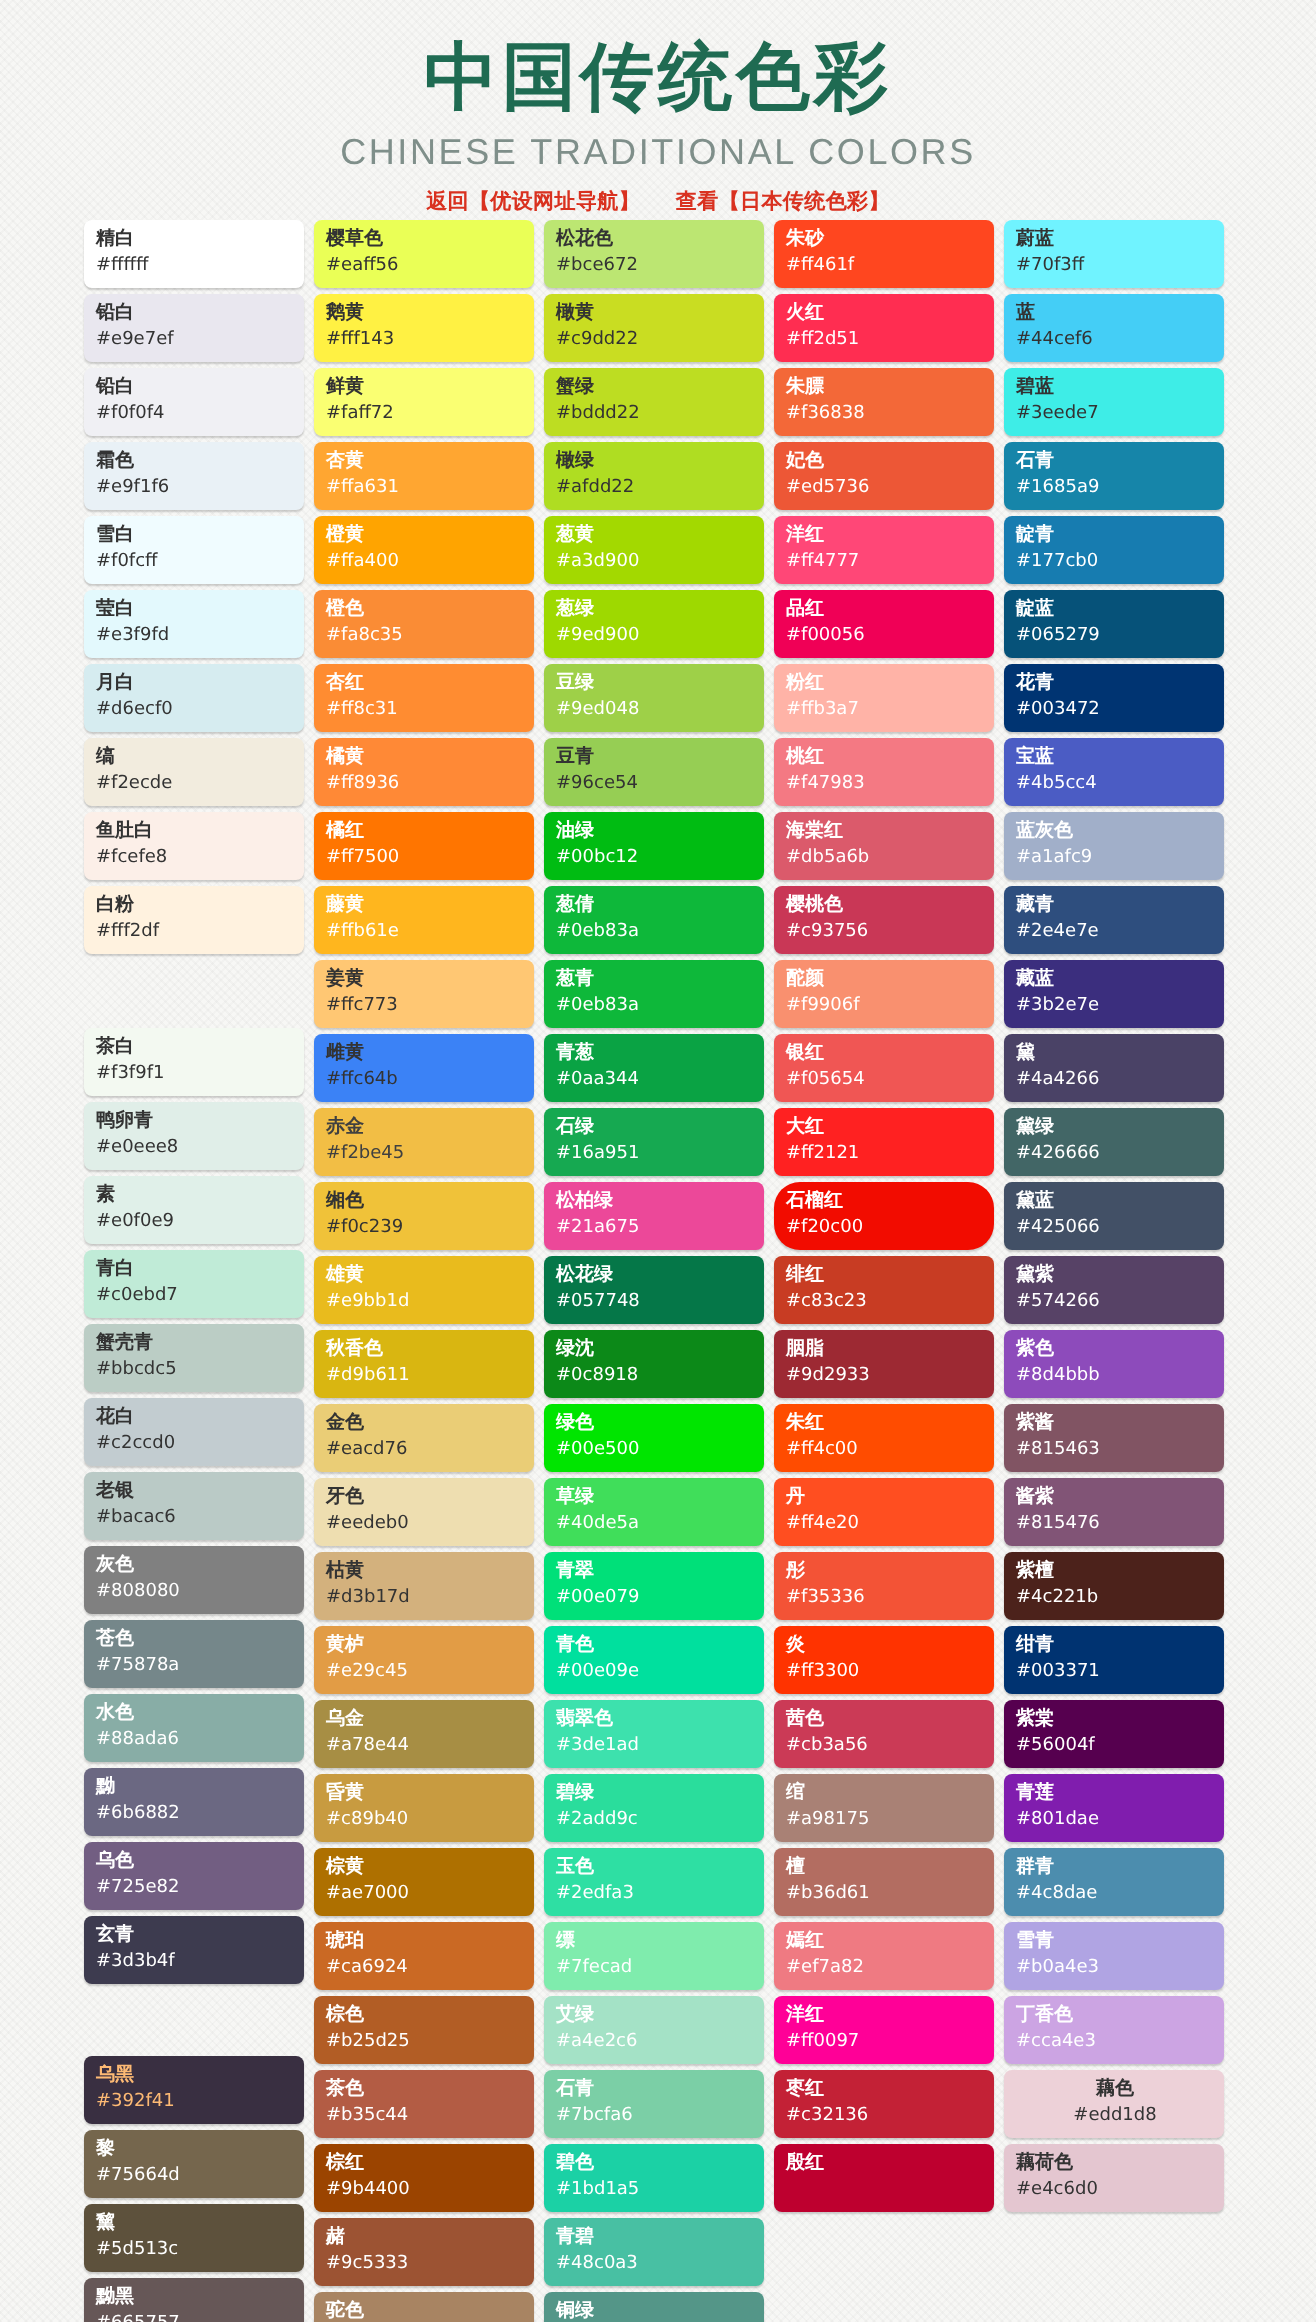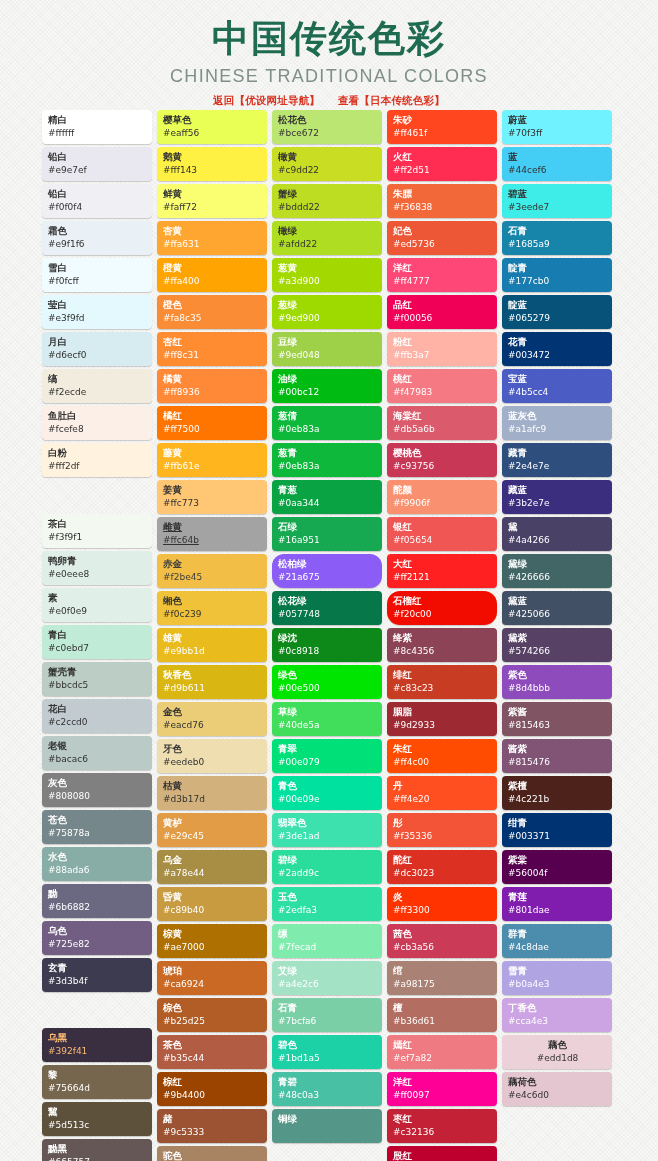--- a/index.html
+++ b/index.html
@@ -255,21 +255,21 @@
           <div class="sw-hex">#ff7500</div>
         </div>
         <div class="swatch" style="background: rgb(255, 182, 30); color: rgb(255, 255, 255);">
           <div class="sw-name">藤黄</div>
           <div class="sw-hex">#ffb61e</div>
         </div>
         <div class="swatch" style="background: rgb(255, 199, 115); color: rgb(51, 51, 51);">
           <div class="sw-name">姜黄</div>
           <div class="sw-hex">#ffc773</div>
         </div>
-        <div class="swatch" style="background: #a3a3a3; color: rgb(51, 51, 51); text-decoration: underline;">
+        <div class="swatch" style="background: #3b82f6; color: rgb(51, 51, 51);">
           <div class="sw-name">雌黄</div>
           <div class="sw-hex">#ffc64b</div>
         </div>
         <div class="swatch" style="background: rgb(242, 190, 69); color: #404040;">
           <div class="sw-name">赤金</div>
           <div class="sw-hex">#f2be45</div>
         </div>
         <div class="swatch" style="background: rgb(240, 194, 57); color: rgb(51, 51, 51);">
           <div class="sw-name">缃色</div>
           <div class="sw-hex">#f0c239</div>
@@ -356,41 +356,45 @@
           <div class="sw-hex">#a3d900</div>
         </div>
         <div class="swatch" style="background: rgb(158, 217, 0); color: rgb(255, 255, 255);">
           <div class="sw-name">葱绿</div>
           <div class="sw-hex">#9ed900</div>
         </div>
         <div class="swatch" style="background: rgb(158, 208, 72); color: rgb(255, 255, 255);">
           <div class="sw-name">豆绿</div>
           <div class="sw-hex">#9ed048</div>
         </div>
+        <div class="swatch" style="background: rgb(150, 206, 84); color: rgb(51, 51, 51);">
+          <div class="sw-name">豆青</div>
+          <div class="sw-hex">#96ce54</div>
+        </div>
         <div class="swatch" style="background: rgb(0, 188, 18); color: rgb(255, 255, 255);">
           <div class="sw-name">油绿</div>
           <div class="sw-hex">#00bc12</div>
         </div>
         <div class="swatch" style="background: rgb(14, 184, 58); color: rgb(255, 255, 255);">
           <div class="sw-name">葱倩</div>
           <div class="sw-hex">#0eb83a</div>
         </div>
         <div class="swatch" style="background: rgb(14, 184, 58); color: rgb(255, 255, 255);">
           <div class="sw-name">葱青</div>
           <div class="sw-hex">#0eb83a</div>
         </div>
         <div class="swatch" style="background: rgb(10, 163, 68); color: rgb(255, 255, 255);">
           <div class="sw-name">青葱</div>
           <div class="sw-hex">#0aa344</div>
         </div>
         <div class="swatch" style="background: rgb(22, 169, 81); color: rgb(255, 255, 255);">
           <div class="sw-name">石绿</div>
           <div class="sw-hex">#16a951</div>
         </div>
-        <div class="swatch" style="background: #8b5cf6; color: rgb(255, 255, 255); border-radius: 12px;">
+        <div class="swatch" style="background: #ec4899; color: rgb(255, 255, 255);">
           <div class="sw-name">松柏绿</div>
           <div class="sw-hex">#21a675</div>
         </div>
         <div class="swatch" style="background: rgb(5, 119, 72); color: rgb(255, 255, 255);">
           <div class="sw-name">松花绿</div>
           <div class="sw-hex">#057748</div>
         </div>
         <div class="swatch" style="background: rgb(12, 137, 24); color: rgb(255, 255, 255);">
           <div class="sw-name">绿沈</div>
           <div class="sw-hex">#0c8918</div>
@@ -497,47 +501,39 @@
           <div class="sw-hex">#f05654</div>
         </div>
         <div class="swatch" style="background: rgb(255, 33, 33); color: rgb(255, 255, 255);">
           <div class="sw-name">大红</div>
           <div class="sw-hex">#ff2121</div>
         </div>
         <div class="swatch" style="background: rgb(242, 12, 0); color: rgb(255, 255, 255); border-radius: 13px;">
           <div class="sw-name">石榴红</div>
           <div class="sw-hex">#f20c00</div>
         </div>
-        <div class="swatch" style="background: rgb(140, 67, 86); color: rgb(255, 255, 255);">
-          <div class="sw-name">绛紫</div>
-          <div class="sw-hex">#8c4356</div>
-        </div>
         <div class="swatch" style="background: rgb(200, 60, 35); color: rgb(255, 255, 255);">
           <div class="sw-name">绯红</div>
           <div class="sw-hex">#c83c23</div>
         </div>
         <div class="swatch" style="background: rgb(157, 41, 51); color: rgb(255, 255, 255);">
           <div class="sw-name">胭脂</div>
           <div class="sw-hex">#9d2933</div>
         </div>
         <div class="swatch" style="background: rgb(255, 76, 0); color: rgb(255, 255, 255);">
           <div class="sw-name">朱红</div>
           <div class="sw-hex">#ff4c00</div>
         </div>
         <div class="swatch" style="background: rgb(255, 78, 32); color: rgb(255, 255, 255);">
           <div class="sw-name">丹</div>
           <div class="sw-hex">#ff4e20</div>
         </div>
         <div class="swatch" style="background: rgb(243, 83, 54); color: rgb(255, 255, 255);">
           <div class="sw-name">彤</div>
           <div class="sw-hex">#f35336</div>
-        </div>
-        <div class="swatch" style="background: rgb(220, 48, 35); color: rgb(255, 255, 255);">
-          <div class="sw-name">酡红</div>
-          <div class="sw-hex">#dc3023</div>
         </div>
         <div class="swatch" style="background: rgb(255, 51, 0); color: rgb(255, 255, 255);">
           <div class="sw-name">炎</div>
           <div class="sw-hex">#ff3300</div>
         </div>
         <div class="swatch" style="background: rgb(203, 58, 86); color: rgb(255, 255, 255);">
           <div class="sw-name">茜色</div>
           <div class="sw-hex">#cb3a56</div>
         </div>
         <div class="swatch" style="background: rgb(169, 129, 117); color: rgb(255, 255, 255);">

